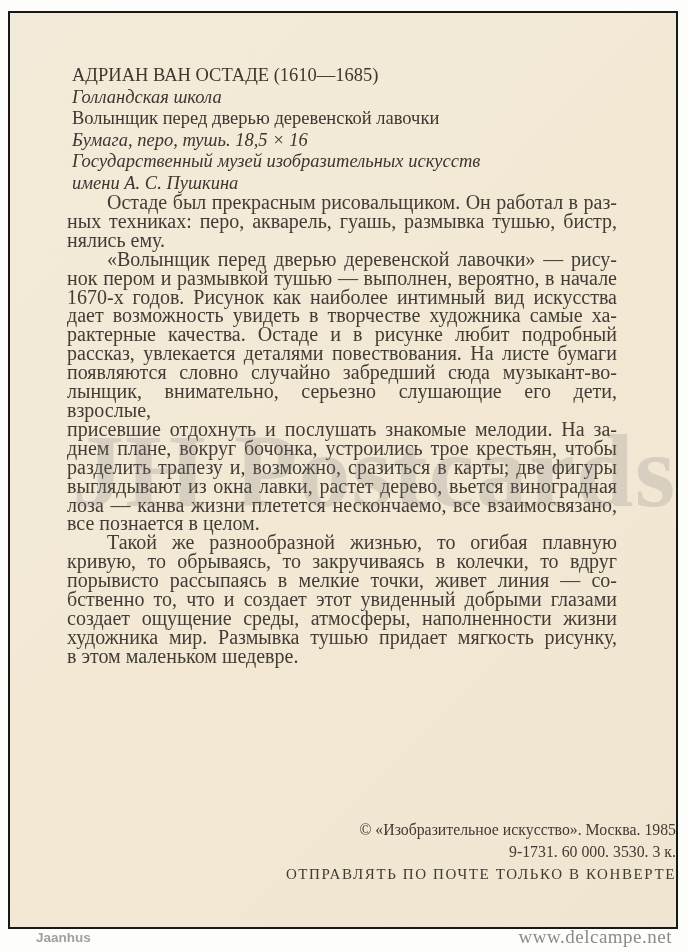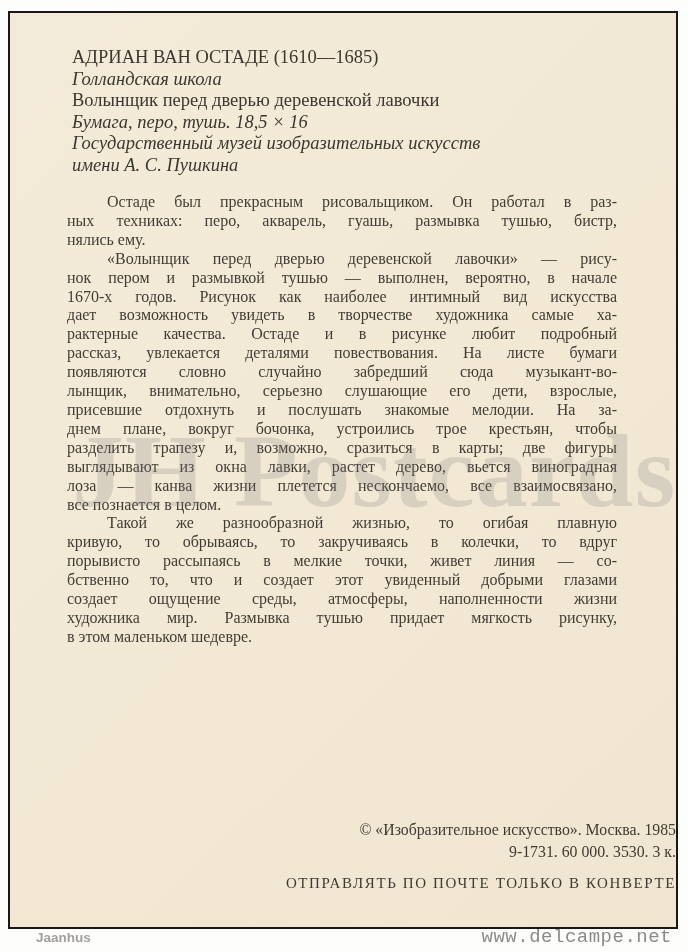--- a/index.html
+++ b/index.html
@@ -28,68 +28,67 @@
     letter-spacing: 1px;
     color: #7d7d7d;
     opacity: 0.22;
     white-space: nowrap;
     pointer-events: none;
     z-index: 3;
     margin-left: 44px;
   }
   .caption {
     position: absolute;
-    left: 62px; top: 34px;
+    left: 62px; top: 52px;
     width: 560px;
     color: #3b3731;
     font-size: 18.5px;
     line-height: 21.6px;
     z-index: 2;
   }
   .caption .italic { font-style: italic; }
   .body-text {
     position: absolute;
     left: 57px; top: 180px;
     width: 550px;
     color: #413d36;
-    font-size: 16px;
+    font-size: 20px;
     line-height: 18.9px;
     z-index: 2;
   }
   .tline { text-align: justify; text-align-last: justify; }
   .tline.tlast { text-align-last: left; }
   .tline.tfirst { text-indent: 40px; }
   .imprint {
     position: absolute;
     left: 0; top: 806px;
     width: 100%;
     text-align: right;
     color: #3f3b34;
     font-size: 15.8px;
     line-height: 22px;
     z-index: 2;
   }
   .postal {
-    margin-top: 9px;
     font-size: 15px;
     letter-spacing: 1.6px;
   }
   .footer-left {
     position: absolute;
     left: 36px; top: 930px;
     font-family: "Liberation Sans", sans-serif;
     font-size: 13.5px;
     color: #a3a09c;
     z-index: 4;
     font-weight: bold;
   }
   .footer-right {
     position: absolute;
     right: 16px; top: 926px;
-    font-family: Liberation Mono, monospace;
+    font-family: Liberation Serif, serif;
     font-size: 19px;
     color: #8d8b88;
     letter-spacing: 0.5px;
     z-index: 4;
   }
 </style>
 </head>
 <body>
 
 <div class="postcard">

